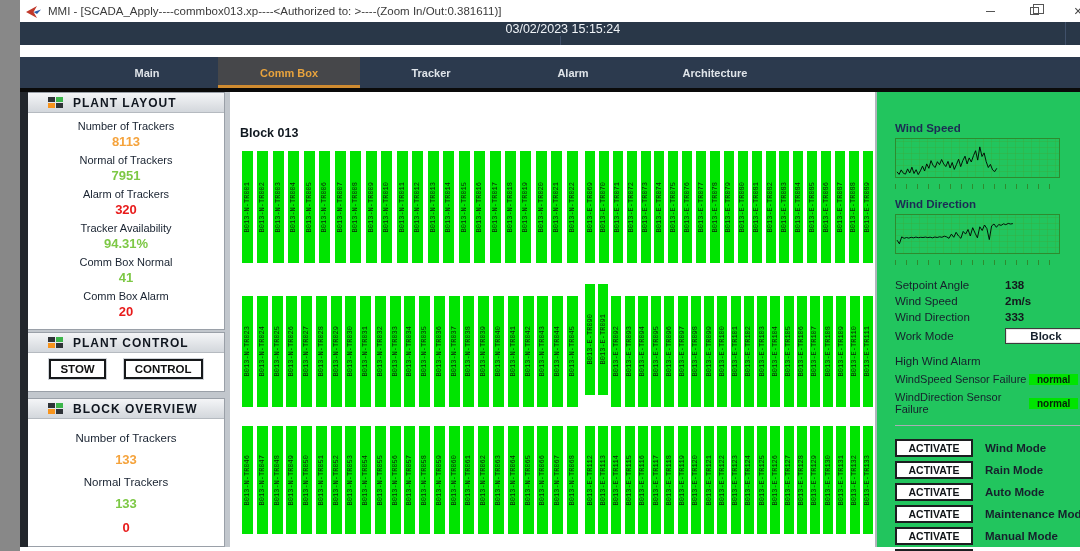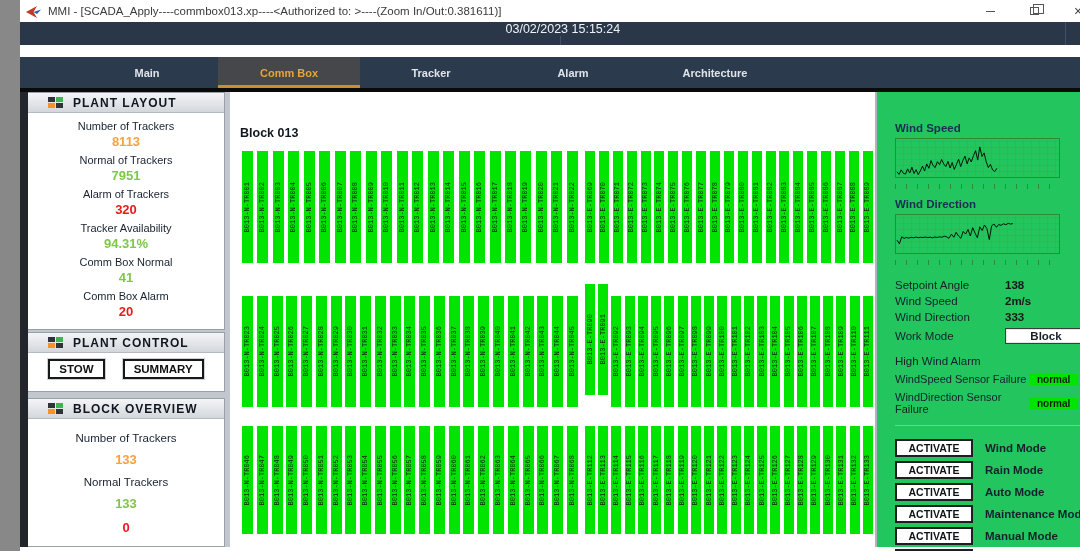--- a/index.html
+++ b/index.html
@@ -201,21 +201,21 @@
           <span class="grid-icon">
               <i class="gi-1"></i>
               <i class="gi-2"></i>
               <i class="gi-3"></i>
               <i class="gi-4"></i>
             </span>
           <span class="panel-title">PLANT CONTROL</span>
         </div>
         <div class="pc-body">
           <button class="ctrl-btn">STOW</button>
-          <button class="ctrl-btn">SUMMARY</button>
+          <button class="ctrl-btn">CONTROL</button>
         </div>
       </div>
 
       <div class="panel block-summary">
         <div class="panel-header">
           <span class="grid-icon">
               <i class="gi-1"></i>
               <i class="gi-2"></i>
               <i class="gi-3"></i>
               <i class="gi-4"></i>

